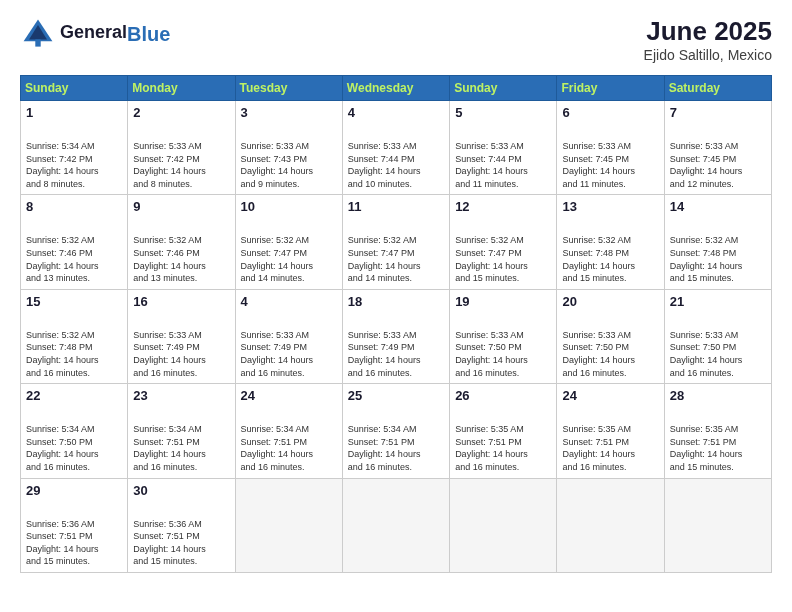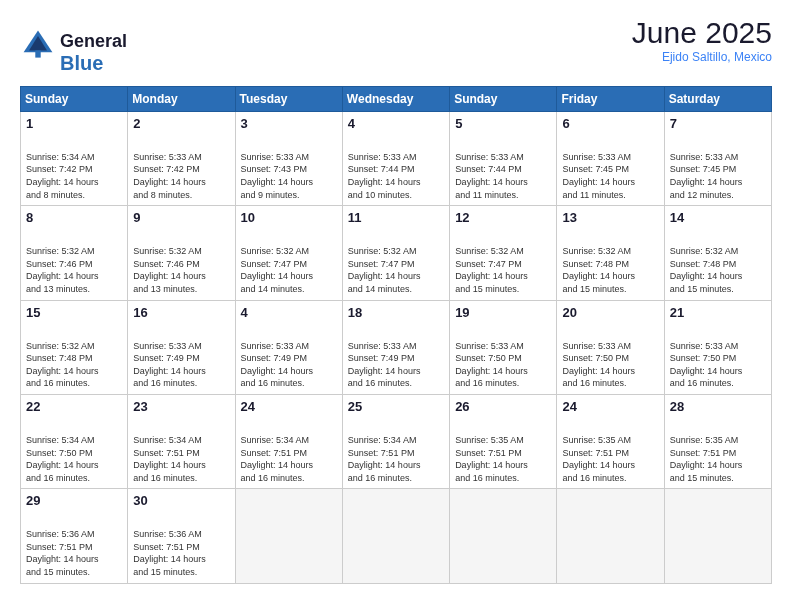--- a/index.html
+++ b/index.html
@@ -21,60 +21,58 @@
       justify-content: space-between;
       align-items: flex-start;
       margin-bottom: 12px;
     }
     .logo {
       display: flex;
       align-items: center;
     }
     .logo-text {
       display: flex;
-      flex-direction: column;
       line-height: 1.1;
-      margin-top: 16px;
     }
     .logo-general {
       font-size: 18px;
       font-weight: bold;
       color: #1a1a2e;
     }
     .logo-blue {
       font-size: 20px;
       font-weight: bold;
       color: #2a6db5;
     }
     .logo-icon {
       width: 36px;
       height: 36px;
       margin-right: 4px;
     }
     .title-block {
       text-align: right;
     }
     .main-title {
-      font-size: 30px;
-      font-weight: normal;
+      font-size: 26px;
+      font-weight: bold;
       color: #1a1a2e;
       margin-left: 9px;
     }
     .subtitle {
-      font-size: 12px;
-      color: #3b82f6;
+      font-size: 14px;
+      color: #404040;
     }
     .calendar {
       width: 100%;
       border-collapse: collapse;
       table-layout: fixed;
     }
     .calendar thead tr th {
       background: #2a6db5;
-      color: #ffffff;
+      color: #bef264;
       font-size: 12px;
       font-weight: bold;
       padding: 5px 4px;
       text-align: left;
       border: 1px solid #1e5a9a;
     }
     .calendar tbody tr td {
       vertical-align: top;
       padding: 4px 5px;
       font-size: 9.5px;

